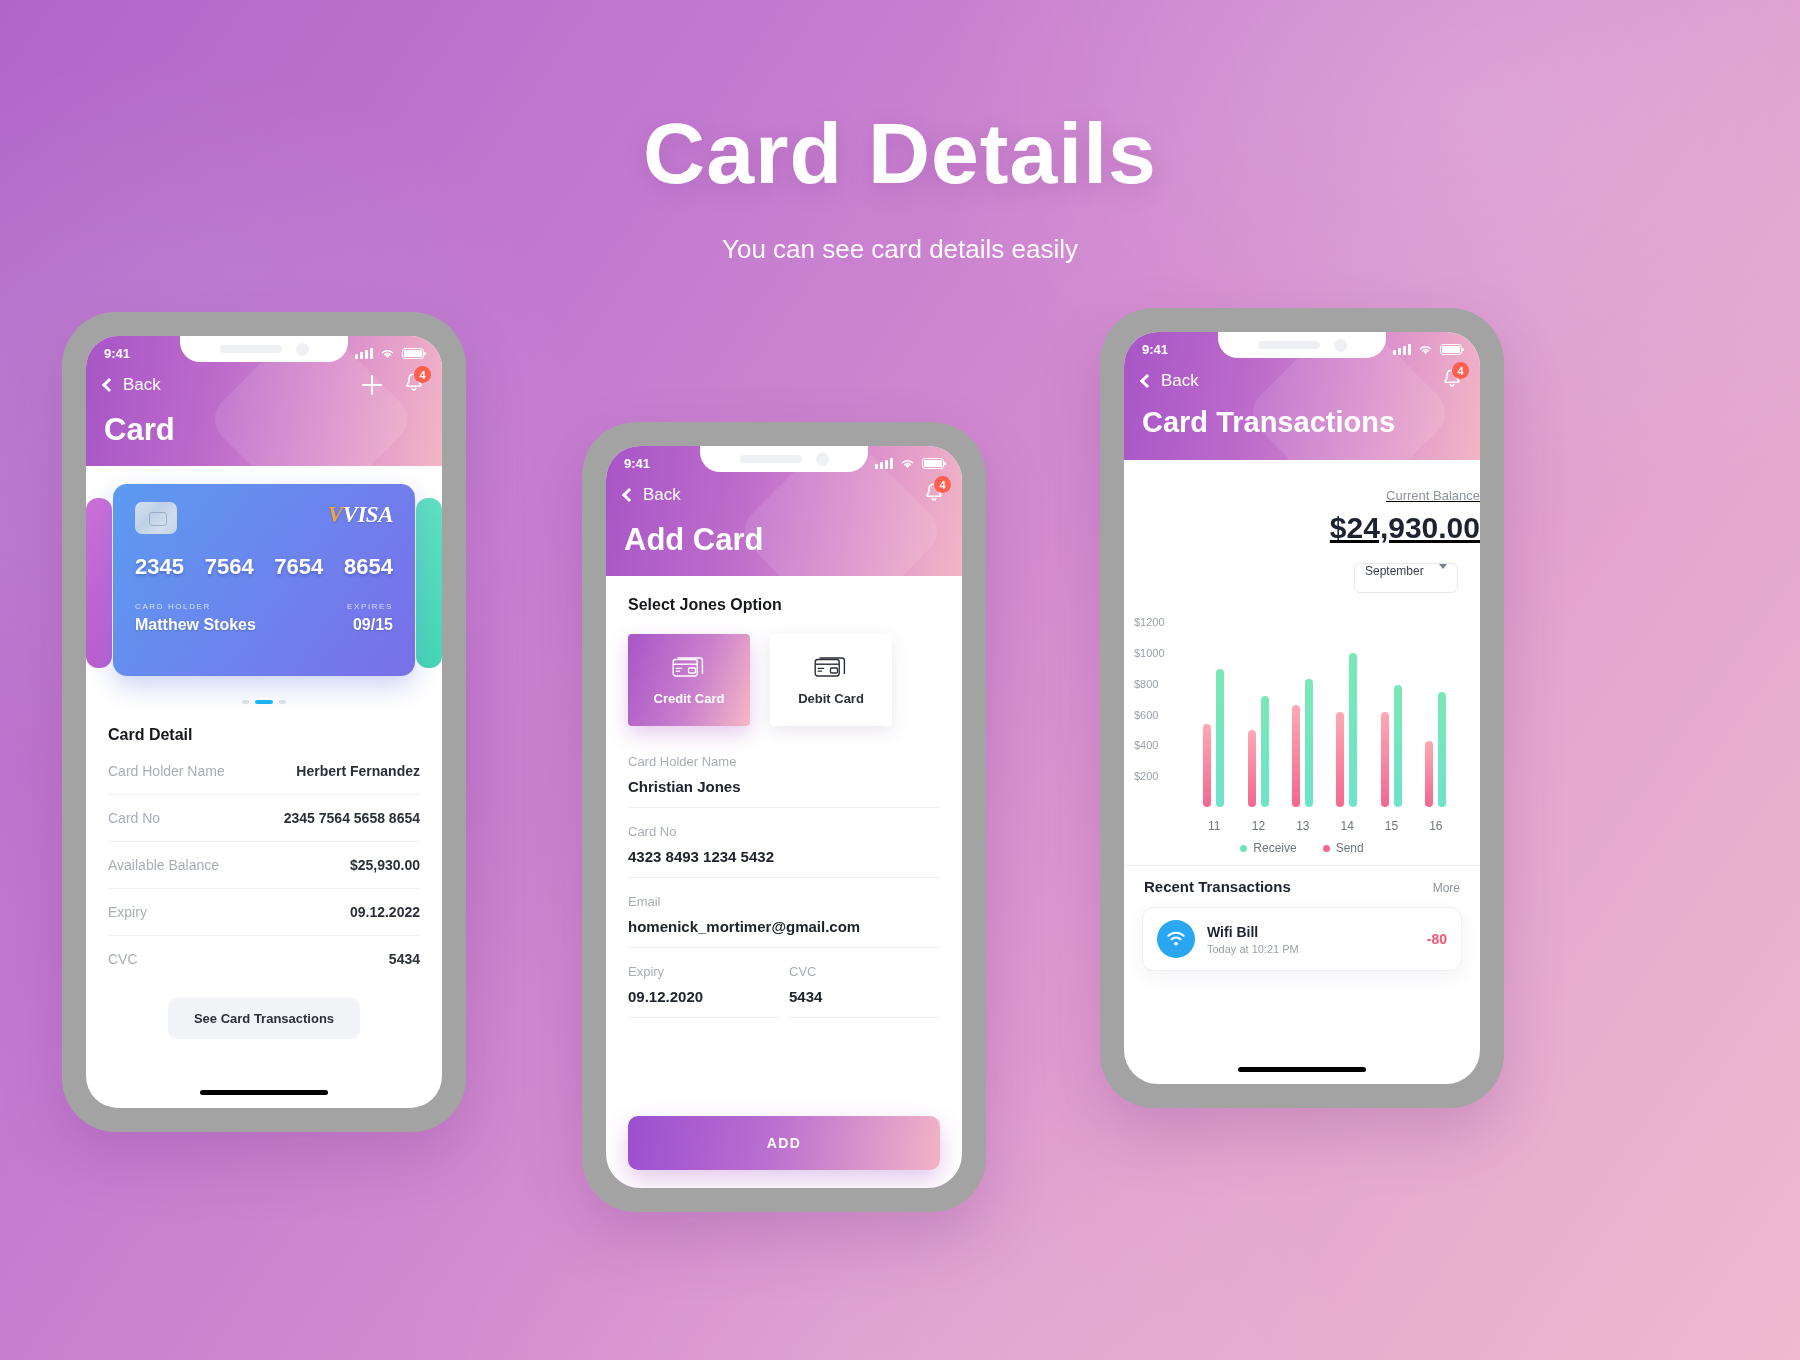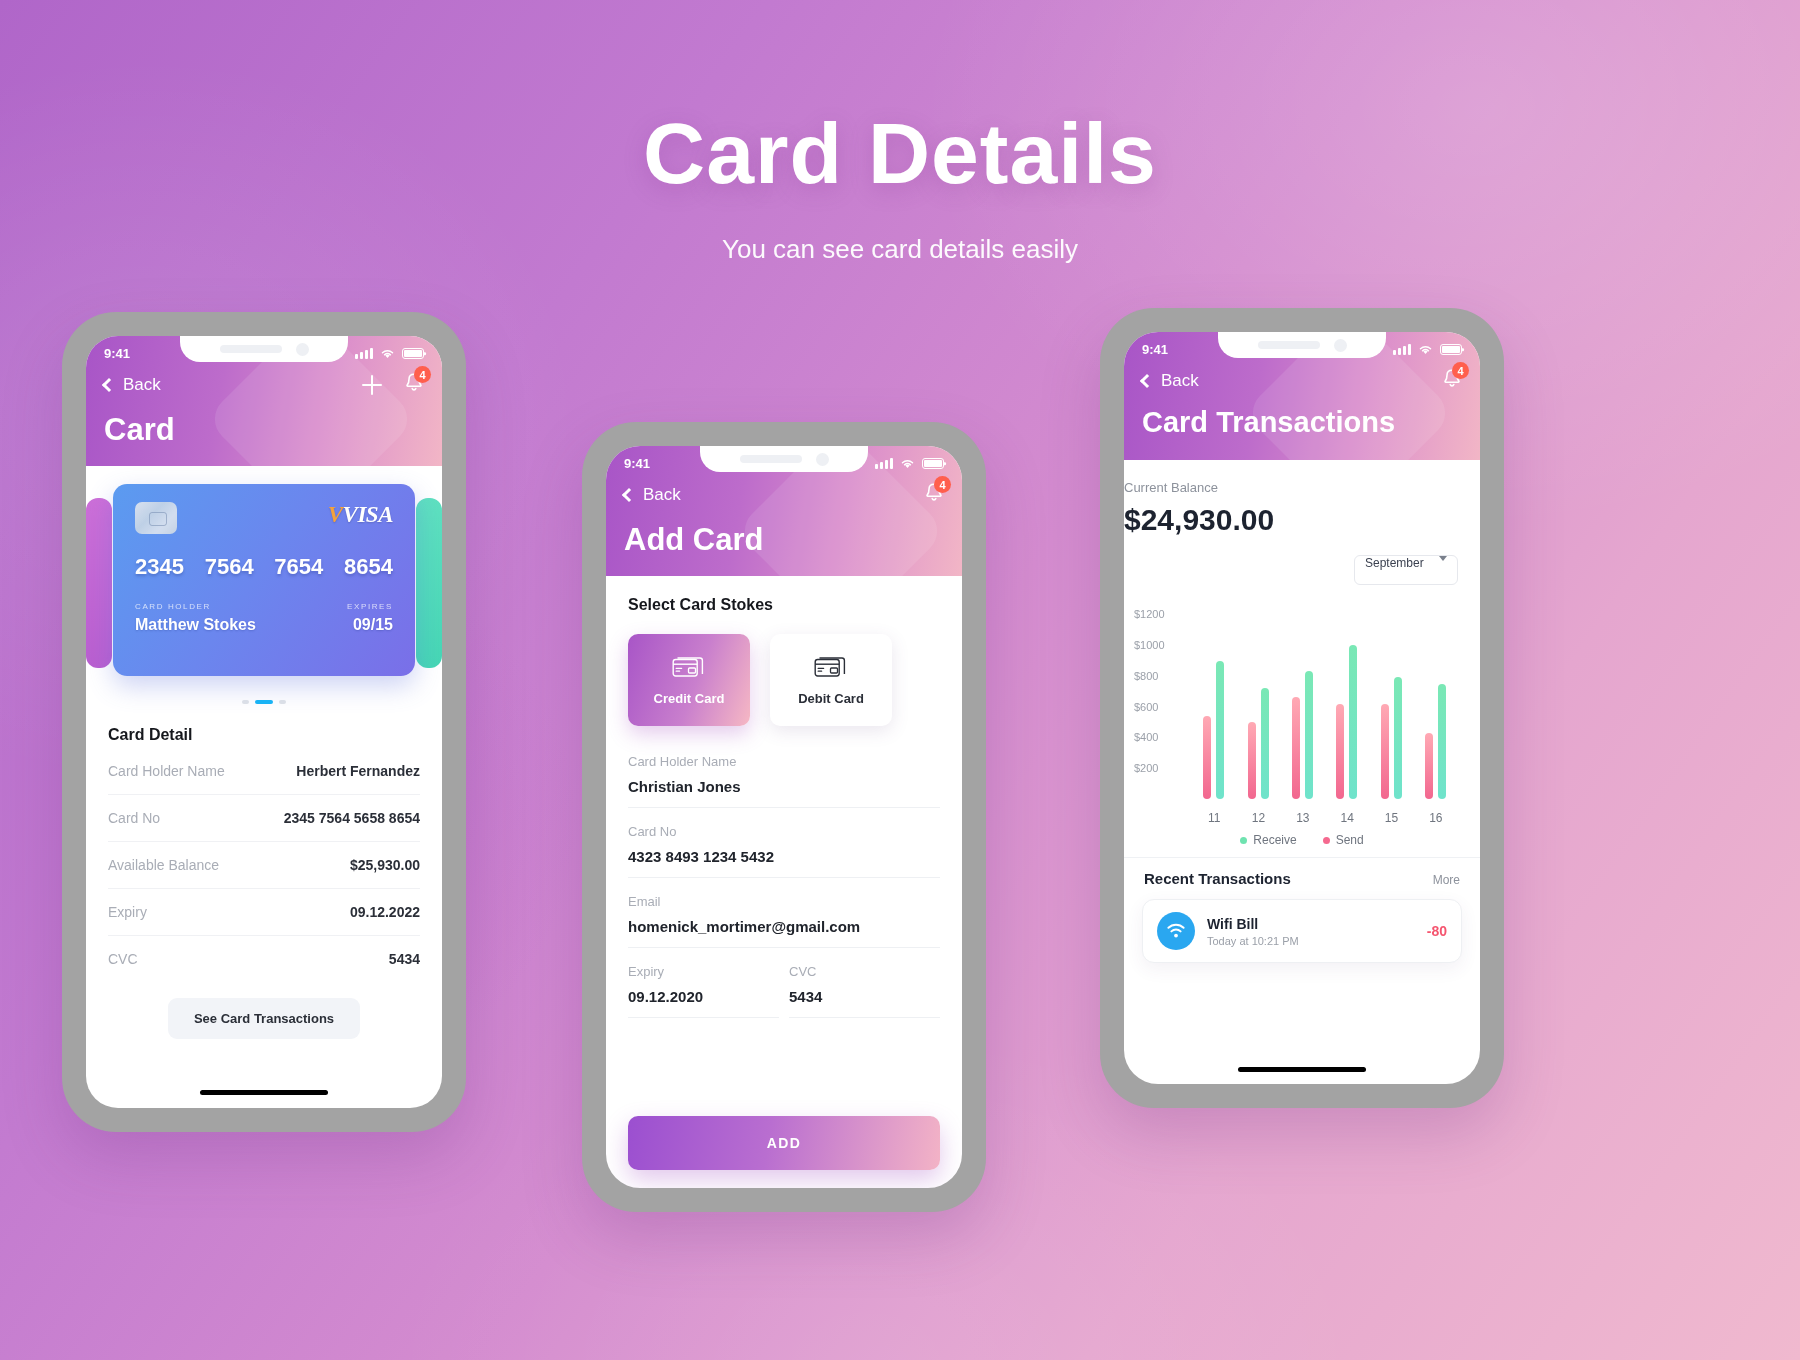--- a/index.html
+++ b/index.html
@@ -120,21 +120,21 @@
   #phone2 .notch { width: 168px; height: 26px; }
   #phone2 .hdr { height: 130px; padding: 0 18px; }
   #phone2 .statusbar { padding-top: 9px; font-size: 13px; height: 26px; }
   #phone2 .batt { width: 22px; height: 11px; }
   #phone2 .navrow { margin-top: 10px; font-size: 17px; }
   #phone2 .chev { width: 10px; height: 10px; }
   #phone2 .badge { width: 17px; height: 17px; font-size: 11px; right: -7px; top: -6px; }
   #phone2 .hdr-title { font-size: 31px; margin-top: 14px; }
   #phone2 .body { padding: 20px 22px 0; }
   .opt-row { display: flex; gap: 20px; margin-top: 20px; }
-  .opt { width: 122px; height: 92px; border-radius: 10px; display: flex; flex-direction: column;
+  .opt { width: 122px; height: 92px; border-radius: 4px; display: flex; flex-direction: column;
          align-items: center; justify-content: center; gap: 10px; }
   .opt.sel { background: linear-gradient(110deg,#a855c7 0%,#c97fcd 55%,#f6b8c4 100%);
              color: #fff; box-shadow: 0 8px 20px rgba(170,85,195,0.30); }
   .opt.plain { background: #fff; color: #2b2f38; box-shadow: 0 5px 18px rgba(90,60,120,0.13); }
   .opt-lab { font-size: 13px; font-weight: bold; }
   .field { border-bottom: 1px solid #eef0f3; padding: 16px 0 12px; }
   .f-lab { font-size: 13px; color: #a9adb6; }
   .f-val { font-size: 15px; font-weight: bold; color: #20242c; margin-top: 9px; }
   .f-two { display: flex; gap: 10px; }
   .f-two > div { flex: 1; }
@@ -147,21 +147,21 @@
   
   #phone3 { left: 1100px; top: 308px; width: 404px; height: 800px; }
   #phone3 .notch { width: 168px; height: 26px; }
   #phone3 .hdr { height: 128px; padding: 0 18px; }
   #phone3 .statusbar { padding-top: 9px; font-size: 13px; height: 26px; }
   #phone3 .batt { width: 22px; height: 11px; }
   #phone3 .navrow { margin-top: 10px; font-size: 17px; }
   #phone3 .chev { width: 10px; height: 10px; }
   #phone3 .badge { width: 17px; height: 17px; font-size: 11px; right: -7px; top: -6px; }
   #phone3 .hdr-title { font-size: 29px; margin-top: 12px; }
-  .bal-wrap { text-align: left; padding-top: 20px; }
+  .bal-wrap { text-align: right; padding-top: 28px; text-decoration: underline; }
   .bal-lab { font-size: 13px; color: #8d929c; }
   .bal-val { font-size: 30px; font-weight: bold; color: #1d2330; margin-top: 8px; }
   .month-sel { margin: 18px 22px 0 auto; width: 104px; height: 30px; border: 1px solid #e6e8ed;
                border-radius: 6px; display: flex; align-items: flex-start; justify-content: space-between;
                padding: 0 10px; font-size: 12px; color: #3b4150; background: #fff; }
   .caret { width: 0; height: 0; border-left: 4px solid transparent; border-right: 4px solid transparent;
            border-top: 5px solid #7a808c; }
   .chart { position: relative; height: 232px; margin: 14px 16px 0 10px; }
   .ylab { position: absolute; left: 0; font-size: 11px; color: #9ba0a9; transform: translateY(-50%); }
   .plot { position: absolute; left: 58px; right: 6px; top: 0; bottom: 32px; }
@@ -347,21 +347,21 @@
             <path d="M10 2.2c-3 0-5 2-5 5 0 4-1.4 5.2-1.9 6.1-.2.4.1.9.6.9h12.6c.5 0 .8-.5.6-.9-.5-.9-1.9-2.1-1.9-6.1 0-3-2-5-5-5z" fill="none" stroke="#fff" stroke-width="1.6"></path>
             <path d="M8.2 16.6a1.9 1.9 0 0 0 3.6 0" fill="none" stroke="#fff" stroke-width="1.6" stroke-linecap="round"></path>
           </svg>
           <span class="badge">4</span>
         </span>
       </div>
       <div class="hdr-title">Add Card</div>
     </div>
 
     <div class="body">
-      <div class="sec-title">Select Card Stokes</div>
+      <div class="sec-title">Select Jones Option</div>
       <div class="opt-row">
         <div class="opt sel">
           <svg width="34" height="26" viewBox="0 0 34 26">
             <rect x="1.2" y="4.5" width="24" height="16.5" rx="2.4" fill="none" stroke="#fff" stroke-width="1.4"></rect>
             <path d="M5.5 3 H28 a2.4 2.4 0 0 1 2.4 2.4 V19" fill="none" stroke="#fff" stroke-width="1.4"></path>
             <path d="M1.2 9.2 H25.2" stroke="#fff" stroke-width="1.4"></path>
             <rect x="16.5" y="13" width="7" height="5" rx="1" fill="none" stroke="#fff" stroke-width="1.3"></rect>
             <path d="M4.2 13.4 H9.6 M4.2 16.2 H7.6" stroke="#fff" stroke-width="1.3" stroke-linecap="round"></path>
           </svg>
           <span class="opt-lab">Credit Card</span>

